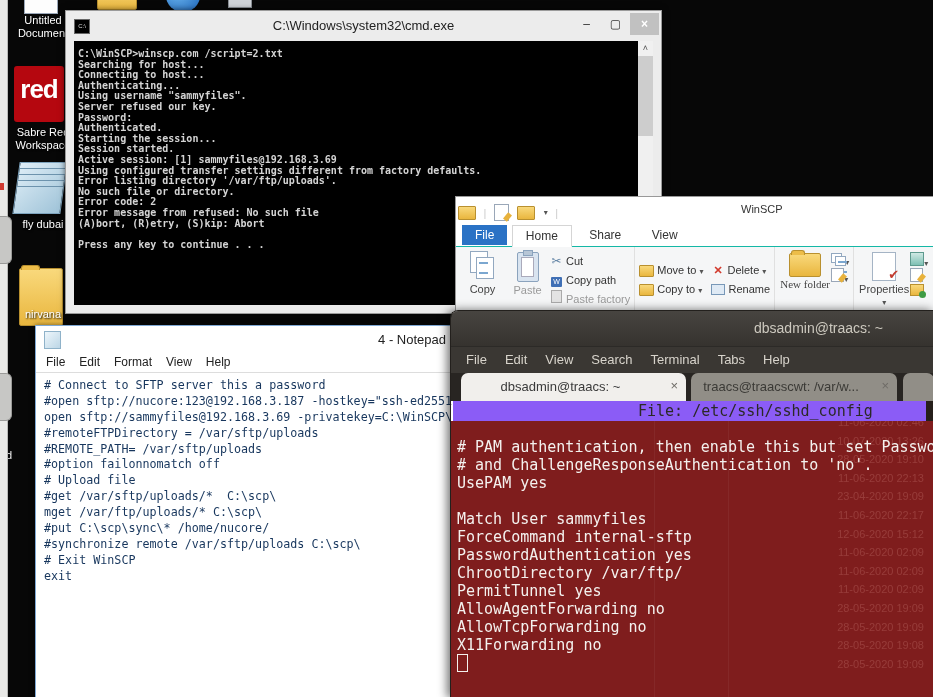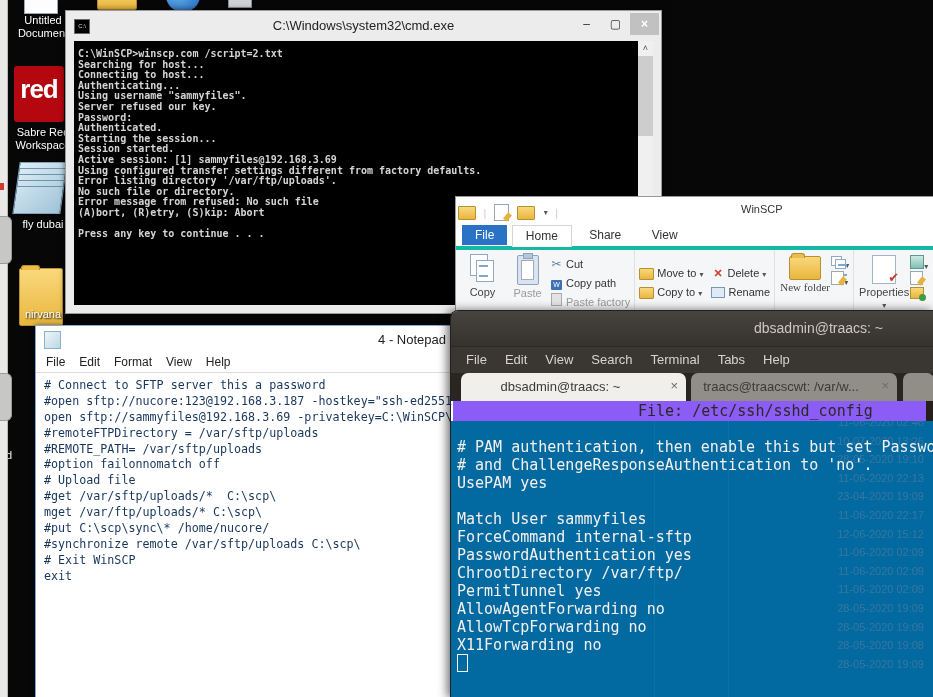--- a/index.html
+++ b/index.html
@@ -45,21 +45,21 @@
   .np-body{position:absolute;left:1px;top:48px;right:1px;bottom:1px;background:#fff;overflow:hidden;}
   .np-lines{position:absolute;left:7px;top:4px;}
   .np-line{white-space:pre;height:15.9px;font:11.7px/15.9px "DejaVu Sans Mono",monospace;color:#17365d;}
 
   
   .ex-win{position:absolute;left:455px;top:196px;width:478px;height:114px;background:#fff;border:1px solid #999;border-right:none;overflow:hidden;}
   .ex-qat{position:relative;height:27px;}
   .ex-qat .t{position:absolute;left:285px;top:6px;font-size:11px;color:#333;}
   .qat-ico{display:inline-block;vertical-align:middle;margin:7px 2px 0 2px;}
   .qat-sep{display:inline-block;vertical-align:middle;margin:7px 1px 0 1px;color:#ccc;font-size:11px;}
-  .ex-tabs{position:relative;height:22px;border-bottom:4px solid #14b8a6;padding-left:6px;}
+  .ex-tabs{position:relative;height:22px;border-bottom:1px solid #14b8a6;padding-left:6px;}
   .ex-tab{display:inline-block;font-size:12px;padding:3px 13px;color:#333;}
   .ex-tab.file{background:#2a72c5;color:#fff;}
   .ex-tab.sel{background:#fff;border:1px solid #d5d5d5;border-bottom:1px solid #fff;position:relative;top:1px;}
   .ex-ribbon{position:relative;height:63px;background:#f5f6f7;display:flex;}
   .rgroup{border-right:1px solid #e0e0e0;padding:3px 4px;display:flex;}
   .bigbtn{width:45px;text-align:center;font-size:11px;color:#444;}
   .bigbtn .lbl{display:block;margin-top:2px;}
   .pages{position:relative;width:26px;height:30px;margin:1px auto 0;}
   .pages i,.pages b{position:absolute;width:16px;height:20px;background:#fff;border:1px solid #92a8c0;}
   .pages i{left:0;top:0;}
@@ -99,21 +99,21 @@
   .term-tabbar{position:relative;height:28px;background:#282522;}
   .term-tab{position:absolute;top:0;height:28px;border-radius:7px 7px 0 0;font-size:13px;}
   .term-tab .lab{position:absolute;left:0;right:26px;top:6px;text-align:center;white-space:nowrap;overflow:hidden;}
   .term-tab .x{position:absolute;right:8px;top:5px;color:#6e6b66;font-size:13px;}
   .tab-active{left:10px;width:225px;background:#f1efec;color:#3a3a3a;}
   .tab-inactive{left:240px;width:206px;background:#918e87;color:#3b3a36;}
   .tab-frag{left:452px;width:31px;background:#918e87;}
   .nano-bar{position:absolute;left:2px;top:90px;width:488px;height:20px;background:#8b5cf6;color:#2b2926;font:15px/20px "DejaVu Sans Mono",monospace;white-space:pre;}
   .nano-bar .f{position:absolute;left:185px;top:0;}
   .nano-right-dark{position:absolute;left:475px;top:90px;right:0;height:20px;background:#261f1b;}
-  .term-body{position:absolute;left:0;top:110px;right:0;bottom:0;background:#0369a1;overflow:hidden;}
+  .term-body{position:absolute;left:0;top:110px;right:0;bottom:0;background:#7f1d1d;overflow:hidden;}
   .ghost-col{position:absolute;top:0;bottom:0;width:1px;background:rgba(255,255,255,.05);}
   .ghost-dates{position:absolute;right:10px;top:-8px;width:90px;text-align:right;}
   .ghost-date{height:18.6px;font-size:11px;line-height:18.6px;color:rgba(235,170,160,.22);}
   .term-lines{position:absolute;left:6px;top:17px;}
   .term-line{white-space:pre;height:18px;font:15px/18px "DejaVu Sans Mono",monospace;color:#f4f1ee;}
   .term-cursor{position:absolute;left:6px;top:233px;width:9px;height:16px;border:1px solid #f4f1ee;}
 </style>
 </head>
 <body>
 
@@ -160,20 +160,21 @@
           <div class="cmd-line">Using username "sammyfiles".</div>
           <div class="cmd-line">Server refused our key.</div>
           <div class="cmd-line">Password:</div>
           <div class="cmd-line">Authenticated.</div>
           <div class="cmd-line">Starting the session...</div>
           <div class="cmd-line">Session started.</div>
           <div class="cmd-line">Active session: [1] sammyfiles@192.168.3.69</div>
           <div class="cmd-line">Using configured transfer settings different from factory defaults.</div>
           <div class="cmd-line">Error listing directory '/var/ftp/uploads'.</div>
           <div class="cmd-line">No such file or directory.</div>
+          <div class="cmd-line">Error code: 2</div>
           <div class="cmd-line">Error message from refused: No such file</div>
           <div class="cmd-line">(A)bort, (R)etry, (S)kip: Abort</div>
           <div class="cmd-line"></div>
           <div class="cmd-line">Press any key to continue . . .</div>
         </div>
     </div>
     <div class="cmd-scroll">
       <span class="up">˄</span>
       <span class="cmd-thumb"></span>
     </div>

